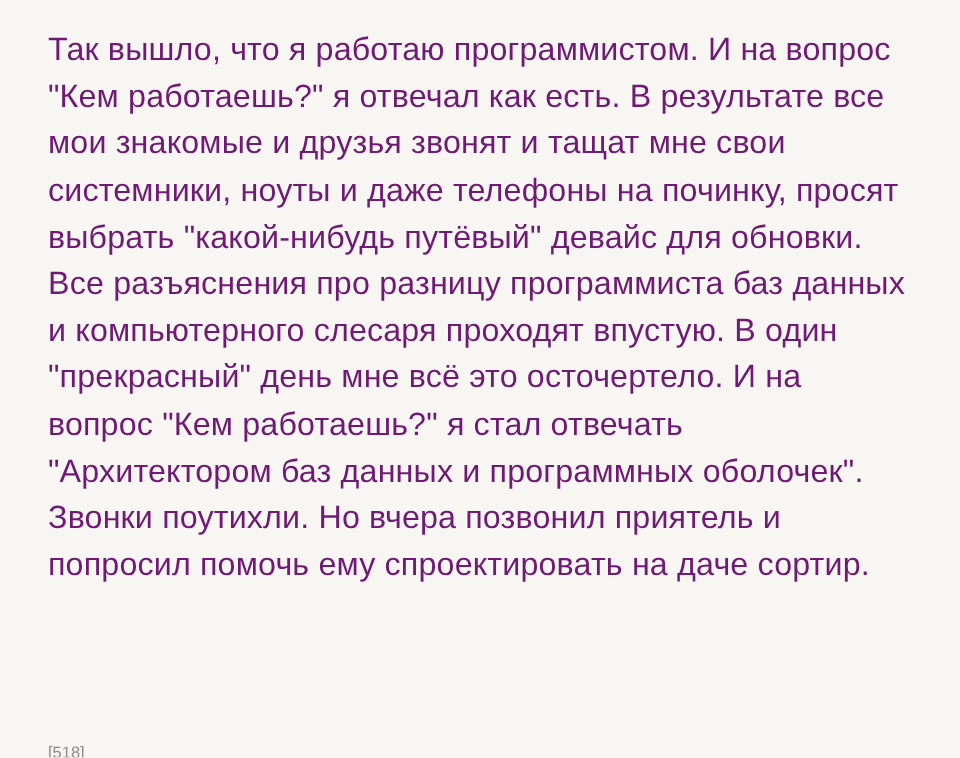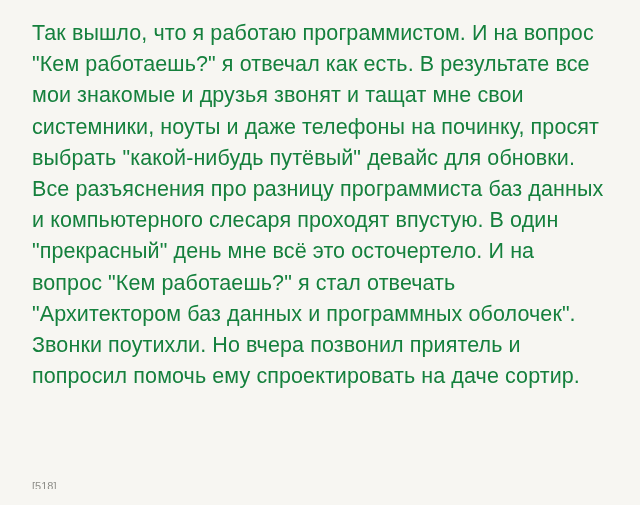--- a/index.html
+++ b/index.html
@@ -15,33 +15,33 @@
   }
   .page {
     box-sizing: border-box;
     width: 640px;
     height: 505px;
     background: #f7f6f2;
     padding: 18px 30px 0 32px;
     position: relative;
   }
   .story-text {
-    color: #15803d;
+    color: #701a75;
     font-size: 21.5px;
     line-height: 31.2px;
     letter-spacing: 0.1px;
     text-align: left;
     margin: 0;
     white-space: pre-wrap;
     word-wrap: break-word;
   }
   .footer-mark {
     position: absolute;
     left: 32px;
-    bottom: 16px;
+    bottom: 0px;
     font-size: 11px;
     line-height: 11px;
     color: #8d8d88;
     overflow: hidden;
     height: 8px;
   }
 </style>
 </head>
 <body>
 

